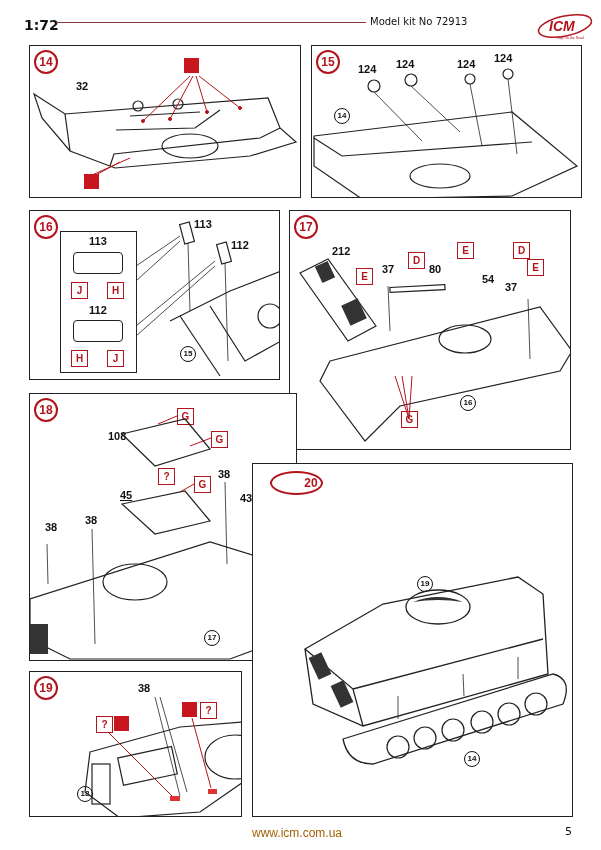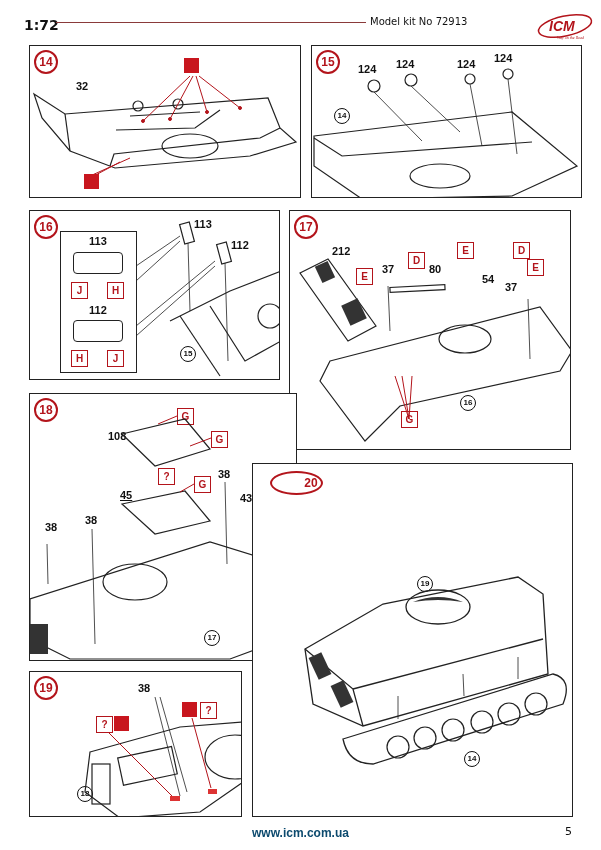--- a/index.html
+++ b/index.html
@@ -9,21 +9,21 @@
   .hdr-kit{position:absolute;left:370px;top:16px;font-size:10px;}
   .logo{position:absolute;left:535px;top:12px;width:60px;height:30px;}
   .panel{position:absolute;border:1.3px solid #222;background:#fff;box-sizing:border-box;overflow:hidden;}
   .step{position:absolute;width:20px;height:20px;border:2px solid #b3141b;border-radius:50%;color:#b3141b;font-weight:bold;font-size:12px;text-align:center;line-height:20px;box-sizing:content-box;font-family:"Liberation Sans",sans-serif;}
   .pn{position:absolute;font-weight:bold;font-size:11px;font-family:"Liberation Sans",sans-serif;color:#111;}
   .ref{position:absolute;width:14px;height:14px;border:1.2px solid #111;border-radius:50%;font-size:8px;font-weight:bold;text-align:center;line-height:14px;font-family:"Liberation Sans",sans-serif;background:#fff;}
   .tag{position:absolute;width:15px;height:15px;border:1.4px solid #b3141b;color:#b3141b;font-weight:bold;font-size:10px;text-align:center;line-height:15px;font-family:"Liberation Sans",sans-serif;background:#fff;}
   .glue{position:absolute;width:15px;height:15px;background:#c8161e;}
   .inset{position:absolute;border:1.2px solid #222;background:#fff;}
   svg.art{position:absolute;left:0;top:0;}
-  .footer-url{position:absolute;left:252px;top:826px;color:#0c4a6e;font-weight:bold;font-size:12px;font-family:"Liberation Sans",sans-serif;}
+  .footer-url{position:absolute;left:252px;top:826px;color:#a16207;font-weight:normal;font-size:12px;font-family:"Liberation Sans",sans-serif;}
   .footer-page{position:absolute;left:565px;top:825px;font-size:11px;}
 </style>
 </head>
 <body>
 
 <div>
   <span class="hdr-scale">1:72</span>
   <div class="hdr-rule"></div>
   <span class="hdr-kit">Model kit No 72913</span>
   <svg class="logo" viewBox="0 0 60 30">

